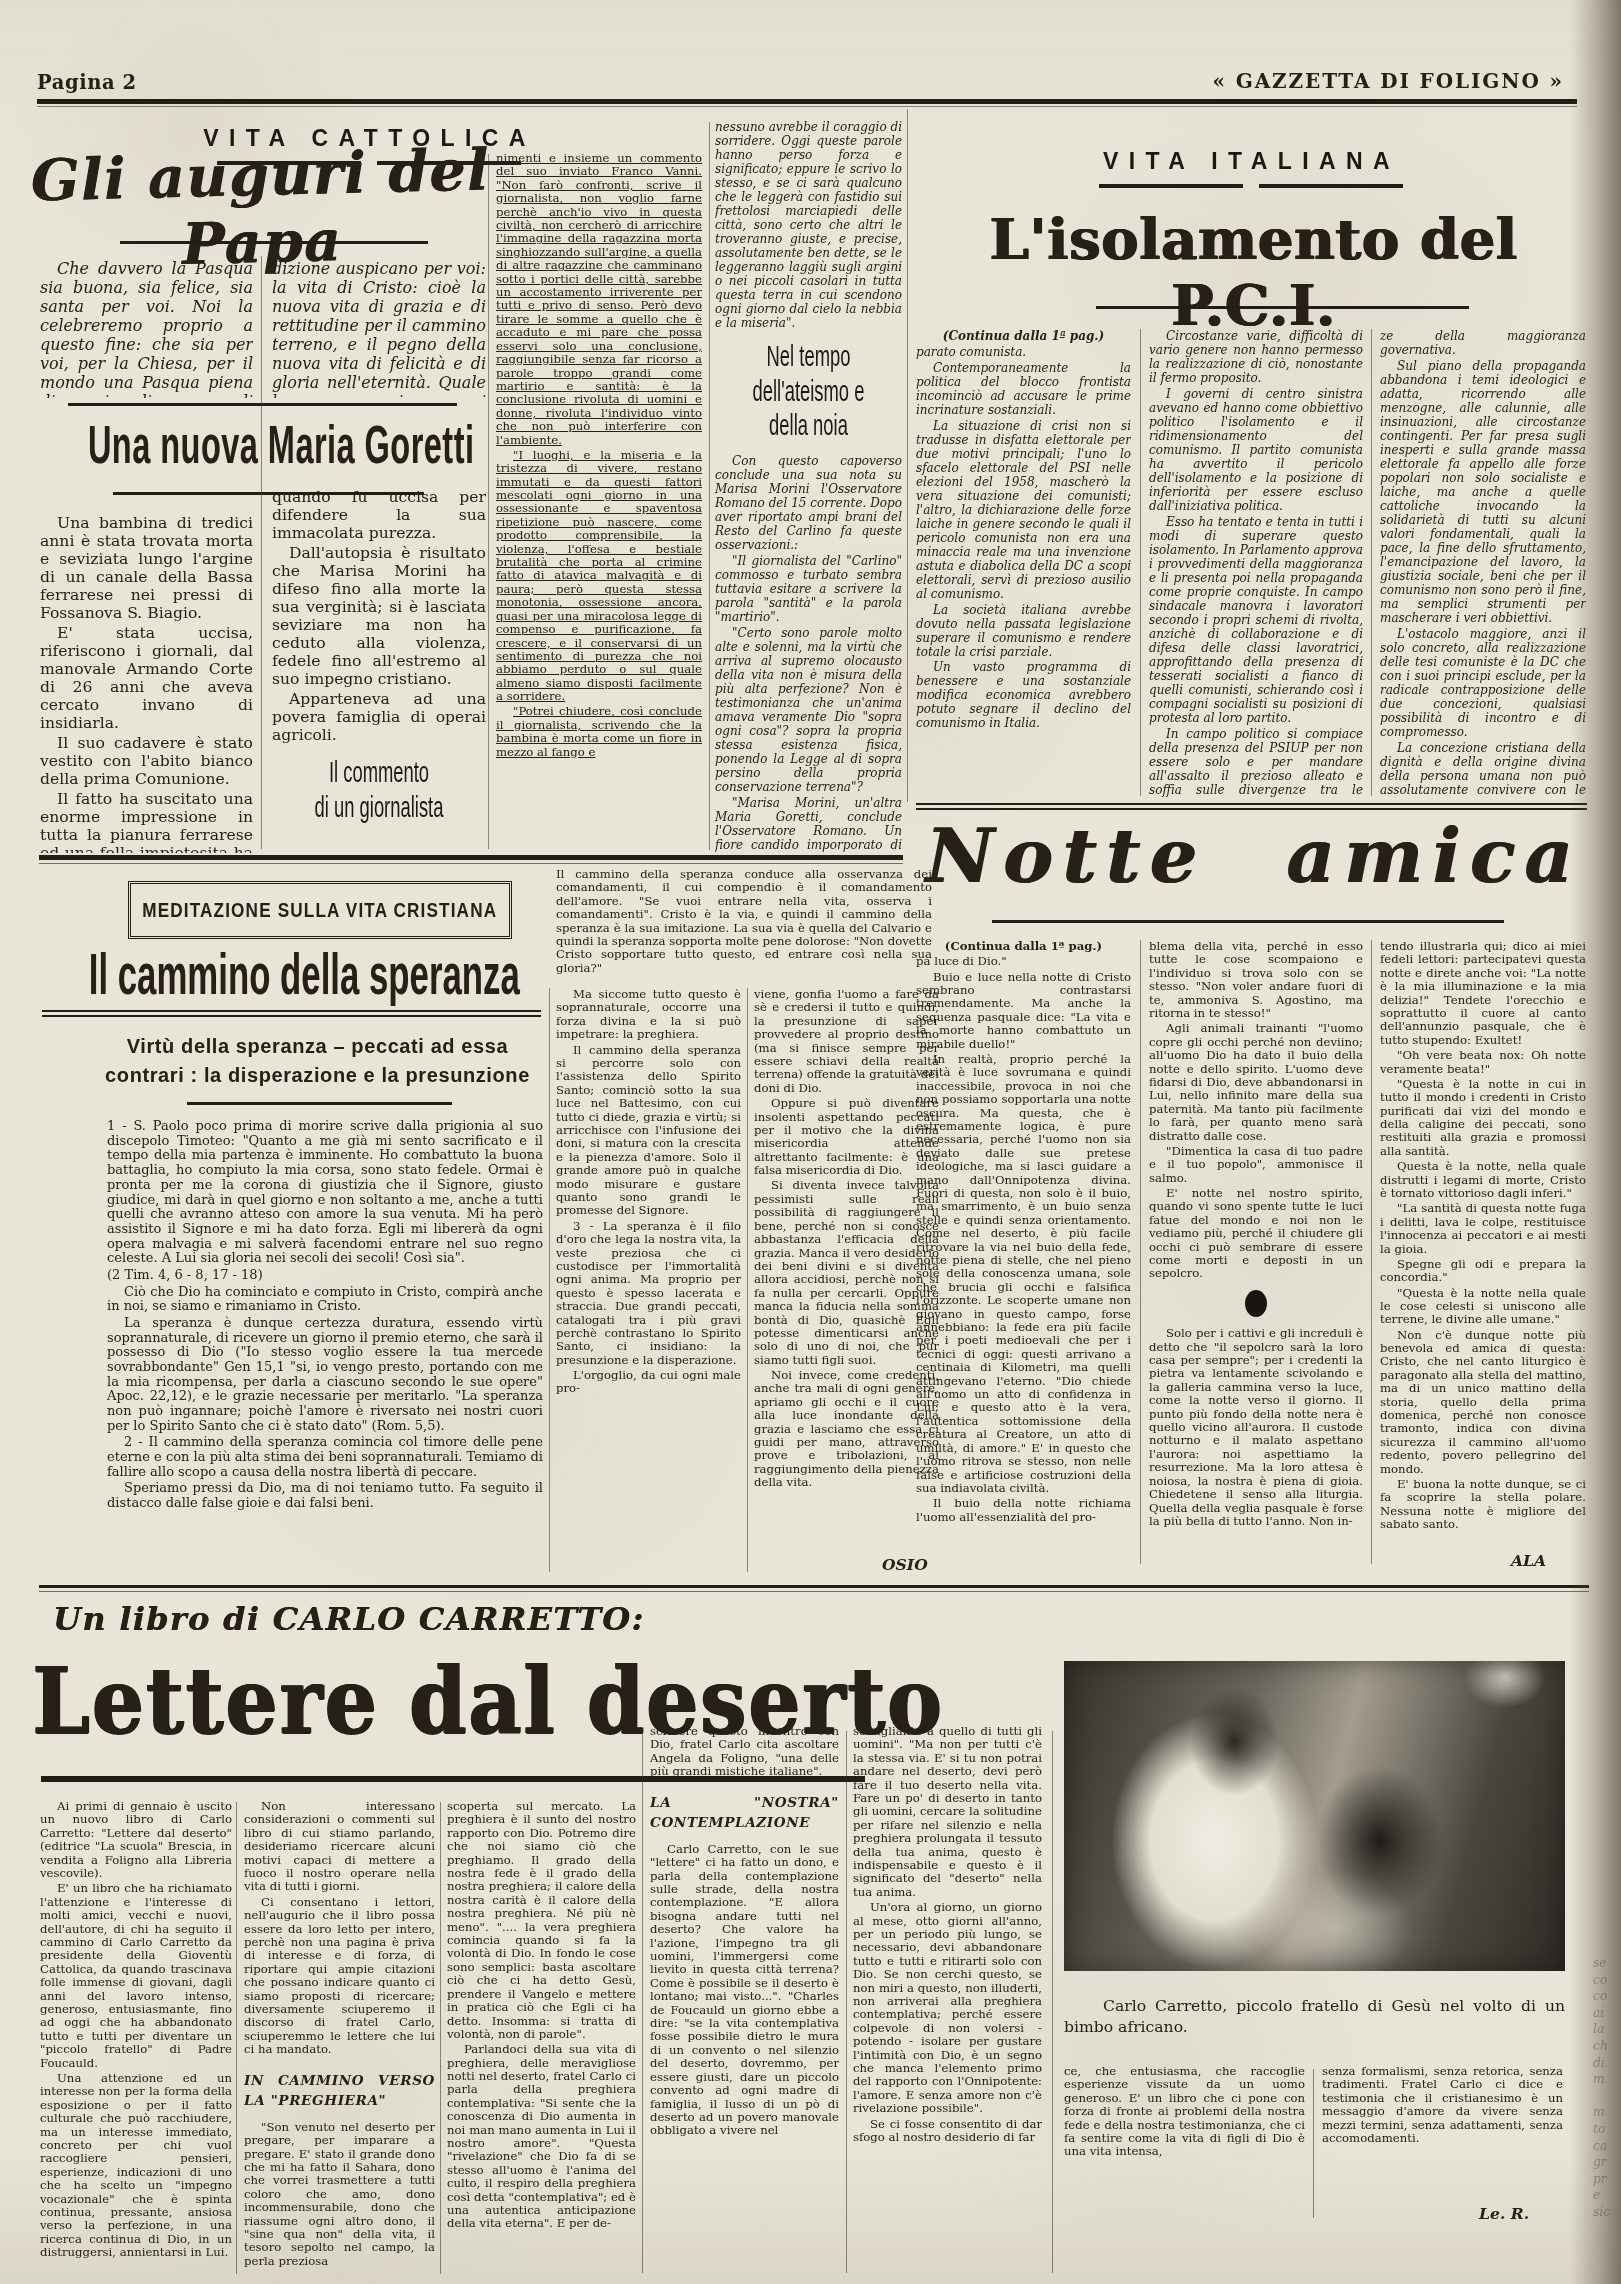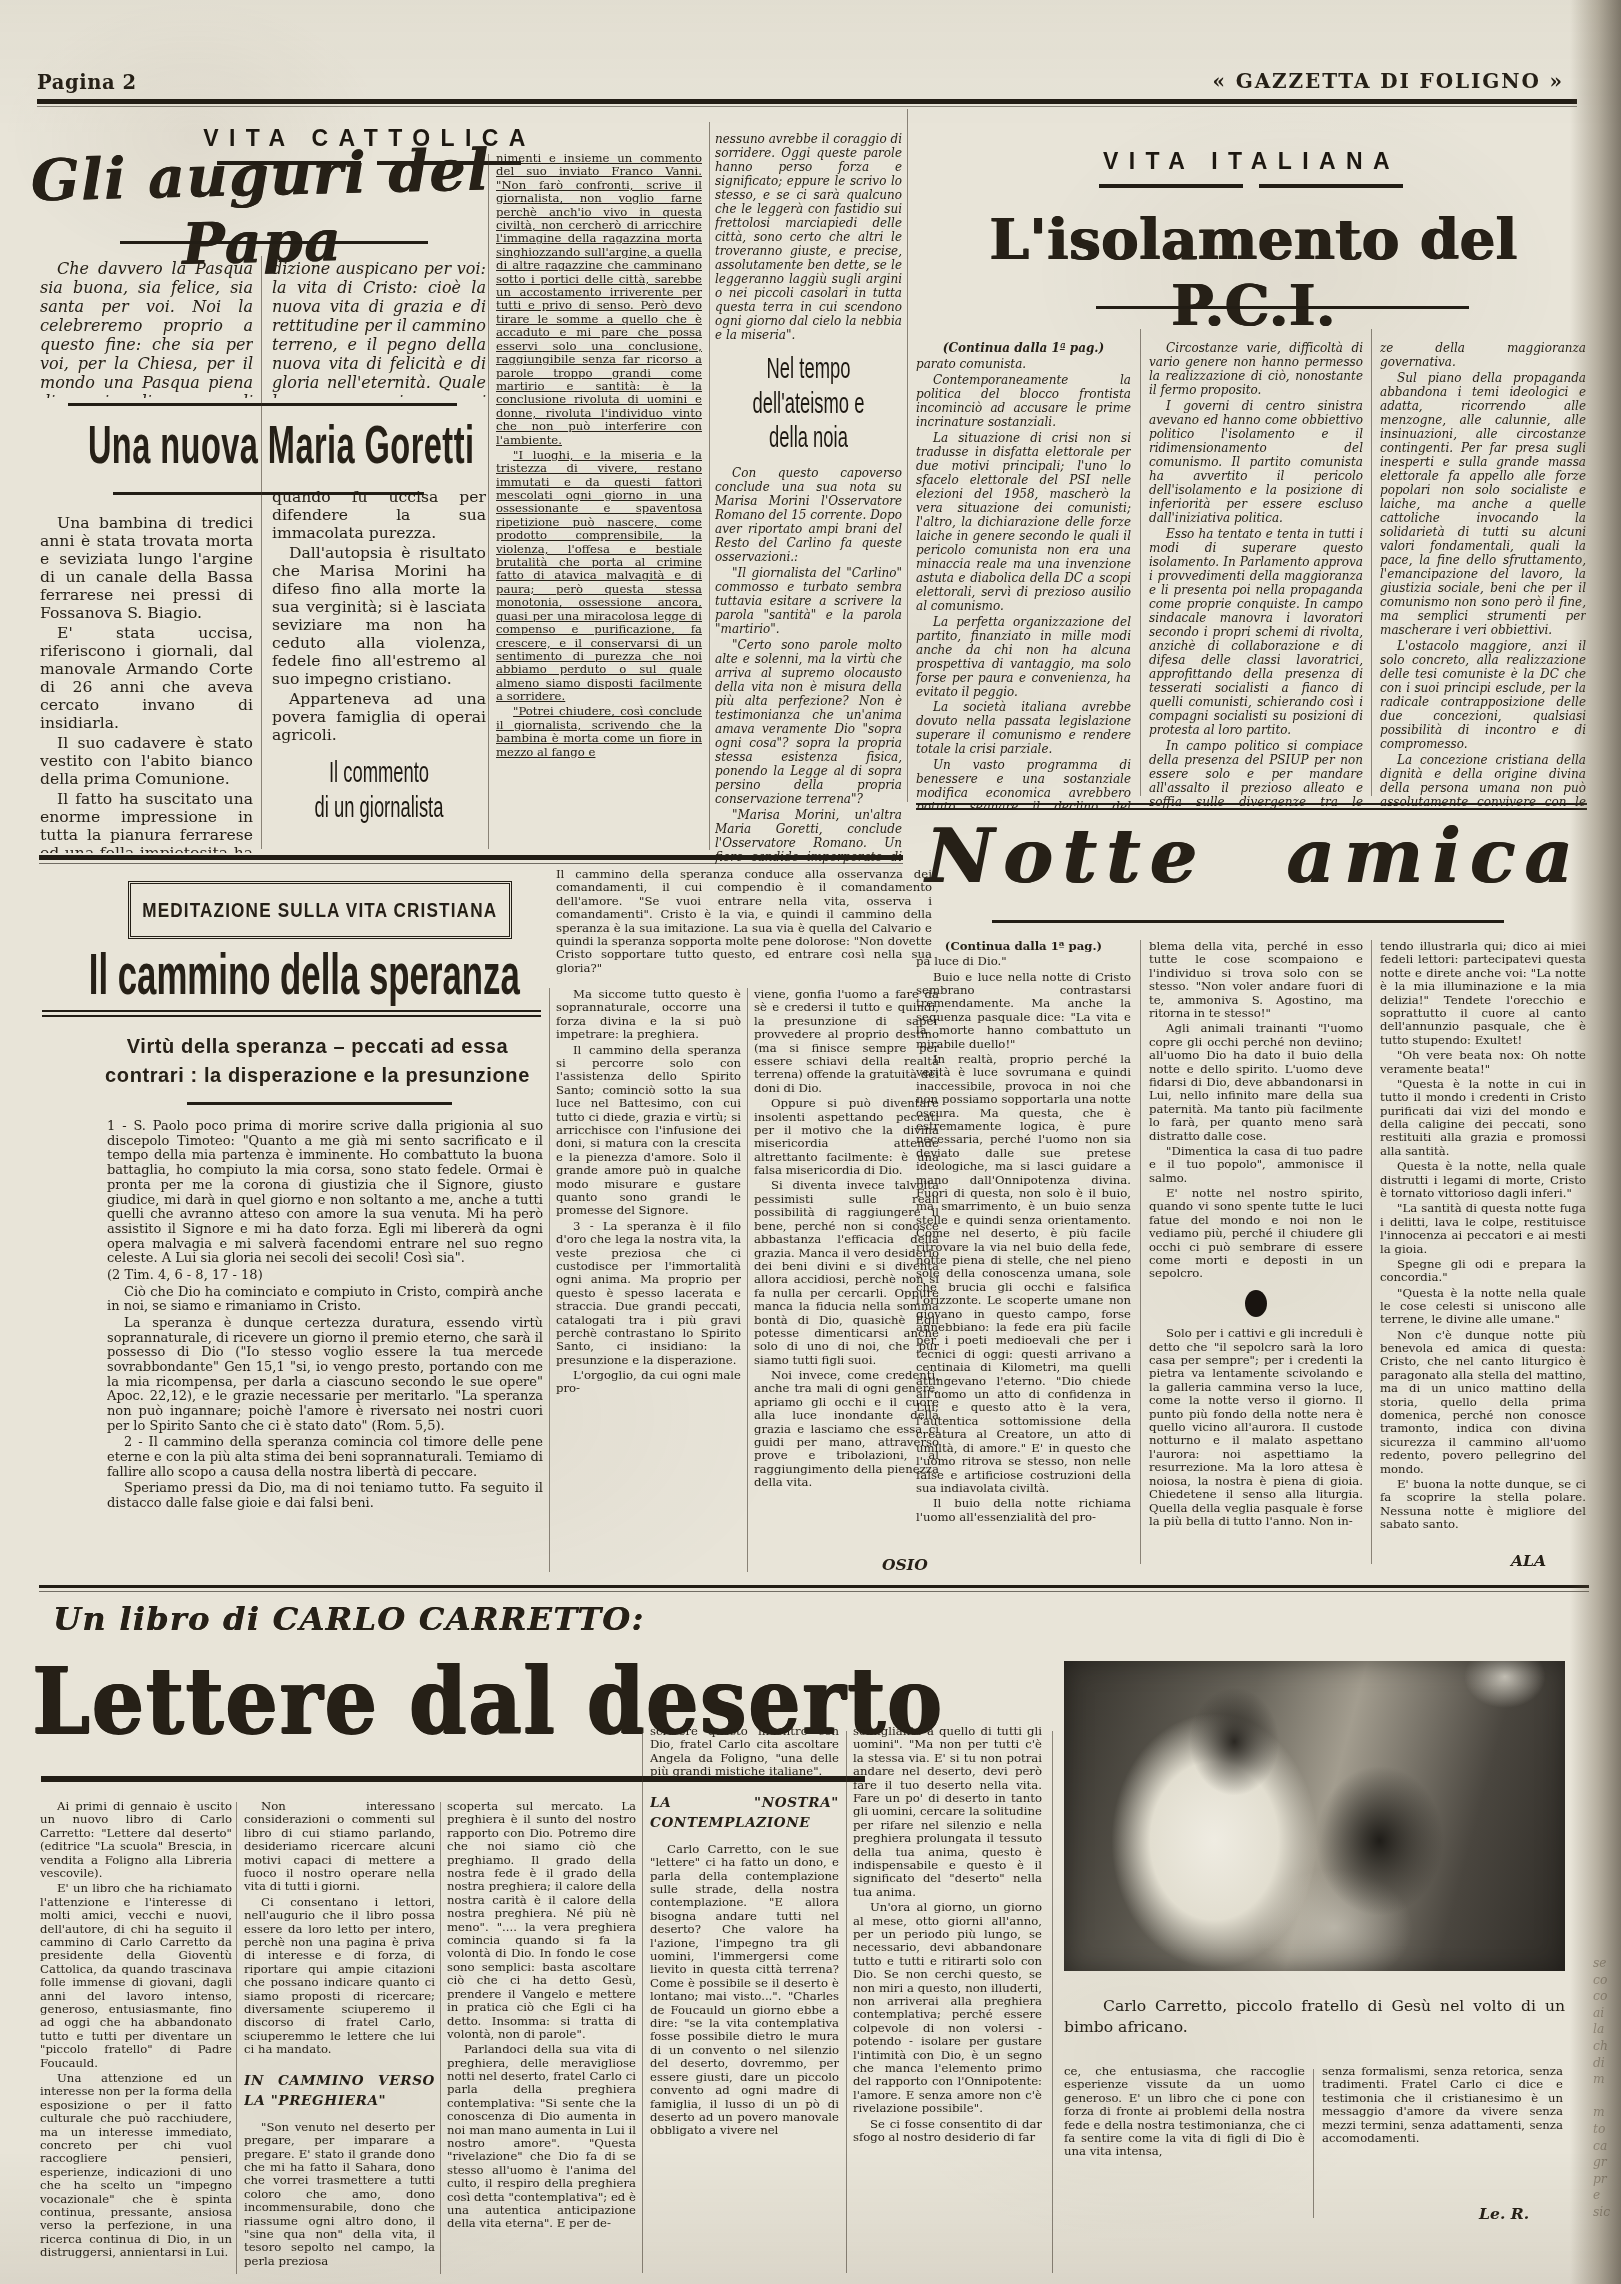--- a/index.html
+++ b/index.html
@@ -52,21 +52,21 @@
   .medit-subtitle { position:absolute; left:94px; top:1032px; width:447px; text-align:center;
     font:700 20px "Liberation Sans",sans-serif; letter-spacing:0.6px; line-height:1.45; }
 
   .col { position:absolute; overflow:hidden; text-align:justify; }
   .col p { margin:0 0 1.9px 0; text-indent:17px; text-align:justify; }
   .col p.ni { text-indent:0; }
   .col p.bp { text-indent:0; font-weight:700; text-align:center; }
   .lead { font-size:15.6px; line-height:18px; }
   .lead-it { font-size:16px; line-height:19px; font-style:italic; }
   .dense { font-size:11.7px; line-height:13.4px; }
-  .dense-it { font-size:12px; line-height:14px; font-style:italic;margin-top:12px; }
+  .dense-it { font-size:12px; line-height:14px; font-style:italic; }
   .medleft { font-size:13px; line-height:14.7px; }
   .colhead { font:400 23px "Liberation Sans",sans-serif; transform:scale(.8,1.25); transform-origin:center;
     text-align:center; white-space:pre-line; line-height:1.2; margin:19.5px 0 22px 0; color:#1d1811; }
   .colhead-it { font:italic 700 13.6px "DejaVu Serif",serif; letter-spacing:0.6px; margin:13px 0 10.4px 0; line-height:1.5; }
   .orn-dot { width:22px; height:27px; border-radius:50%; background:#191410; margin:9px auto 10.4px auto; }
   .byline { position:absolute; font:italic 700 15.6px "DejaVu Serif",serif; }
 
   .photo { position:absolute; left:1064px; top:1661px; width:501px; height:310px;
     background-color:#57534a;
     background-image:
@@ -145,21 +145,20 @@
   <div class="rule" style="left:39px; top:855px; width:864px; height:4.5px;"></div>
   <div class="rule" style="left:39px; top:863px; width:864px; height:1.3px; opacity:.6;"></div>
 
   <div class="pci-head">L'isolamento del P.C.I.</div>
   <div class="rule" style="left:1096px; top:306px; width:373px; height:3.2px;"></div>
   <div class="col dense-it" style="left:916px; top:329px; width:215px; height:468px;">
       <p class="bp">(Continua dalla 1ª pag.)</p>
       <p class="ni">parato comunista.</p>
       <p>Contemporaneamente la politica del blocco frontista incominciò ad accusare le prime incrinature sostanziali.</p>
       <p>La situazione di crisi non si tradusse in disfatta elettorale per due motivi principali; l'uno lo sfacelo elettorale del PSI nelle elezioni del 1958, mascherò la vera situazione dei comunisti; l'altro, la dichiarazione delle forze laiche in genere secondo le quali il pericolo comunista non era una minaccia reale ma una invenzione astuta e diabolica della DC a scopi elettorali, servì di prezioso ausilio al comunismo.</p>
-      <p>La perfetta organizzazione del partito, finanziato in mille modi anche da chi non ha alcuna prospettiva di vantaggio, ma solo forse per paura e convenienza, ha evitato il peggio.</p>
       <p>La società italiana avrebbe dovuto nella passata legislazione superare il comunismo e rendere totale la crisi parziale.</p>
       <p>Un vasto programma di benessere e una sostanziale modifica economica avrebbero potuto segnare il declino del comunismo in Italia.</p>
     </div>
   <div class="col dense-it" style="left:1149px; top:329px; width:214px; height:468px;">
       <p>Circostanze varie, difficoltà di vario genere non hanno permesso la realizzazione di ciò, nonostante il fermo proposito.</p>
       <p>I governi di centro sinistra avevano ed hanno come obbiettivo politico l'isolamento e il ridimensionamento del comunismo. Il partito comunista ha avvertito il pericolo dell'isolamento e la posizione di inferiorità per essere escluso dall'iniziativa politica.</p>
       <p>Esso ha tentato e tenta in tutti i modi di superare questo isolamento. In Parlamento approva i provvedimenti della maggioranza e li presenta poi nella propaganda come proprie conquiste. In campo sindacale manovra i lavoratori secondo i propri schemi di rivolta, anzichè di collaborazione e di difesa delle classi lavoratrici, approfittando della presenza di tesserati socialisti a fianco di quelli comunisti, schierando così i compagni socialisti su posizioni di protesta al loro partito.</p>
       <p>In campo politico si compiace della presenza del PSIUP per non essere solo e per mandare all'assalto il prezioso alleato e soffia sulle divergenze tra le correnti del PSI e tra le for-</p>
     </div>
   <div class="col dense-it" style="left:1380px; top:329px; width:206px; height:468px;">

